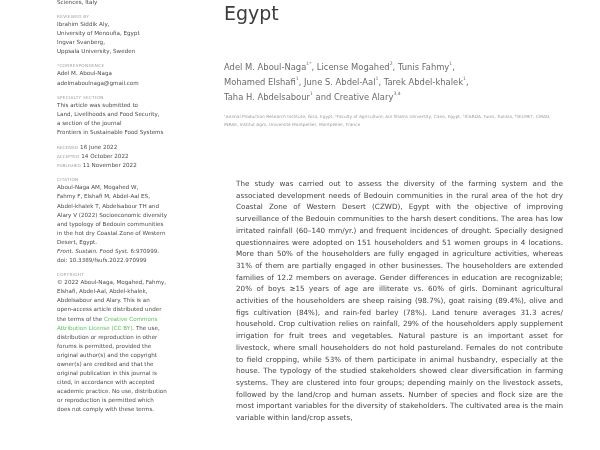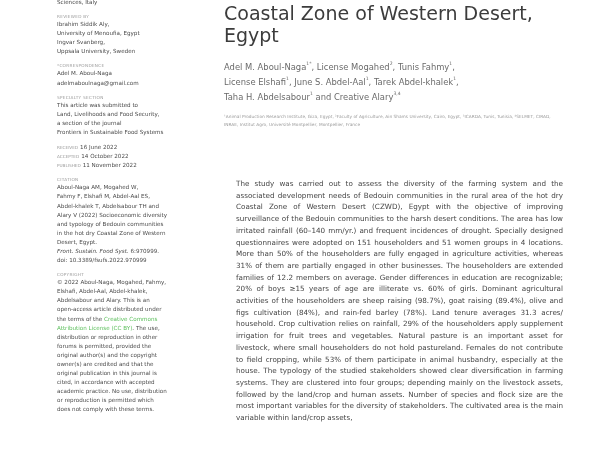--- a/index.html
+++ b/index.html
@@ -98,29 +98,28 @@
   <span class="line">owner(s) are credited and that the</span>
   <span class="line">original publication in this journal is</span>
   <span class="line">cited, in accordance with accepted</span>
   <span class="line">academic practice. No use, distribution</span>
   <span class="line">or reproduction is permitted which</span>
   <span class="line">does not comply with these terms.</span>
 </div>
 
 <div class="main">
   <h1 class="title">
-    <span style="display:block">Coastal Zone of Western Desert,</span>
     <span style="display:block">Egypt</span>
   </h1>
 
   <div class="authors">
     <span><span>Adel M. Aboul-Naga</span><sup>1*</sup></span><span>,  </span>
     <span><span>License Mogahed</span><sup>2</sup></span><span>, </span>
     <span><span>Tunis Fahmy</span><sup>1</sup></span><span>,</span><br>
-    <span><span>License Elshafi</span><sup>1</sup></span><span>,  </span>
+    <span><span>Mohamed Elshafi</span><sup>1</sup></span><span>,  </span>
     <span><span>June S. Abdel-Aal</span><sup>1</sup></span><span>,  </span>
     <span><span>Tarek Abdel-khalek</span><sup>1</sup></span><span>,</span><br>
     <span><span>Taha H. Abdelsabour</span><sup>1</sup></span><span> and </span>
     <span><span>Creative Alary</span><sup>3,4</sup></span>
   </div>
 
   <div class="affil">¹Animal Production Research Institute, Giza, Egypt, ²Faculty of Agriculture, Ain Shams University, Cairo, Egypt, ³ICARDA, Tunis, Tunisia, ⁴SELMET, CIRAD, INRAE, Institut Agro, Université Montpellier, Montpellier, France</div>
 
   <p class="abstract">The study was carried out to assess the diversity of the farming system and the associated development needs of Bedouin communities in the rural area of the hot dry Coastal Zone of Western Desert (CZWD), Egypt with the objective of improving surveillance of the Bedouin communities to the harsh desert conditions. The area has low irritated rainfall (60–140 mm/yr.) and frequent incidences of drought. Specially designed questionnaires were adopted on 151 householders and 51 women groups in 4 locations. More than 50% of the householders are fully engaged in agriculture activities, whereas 31% of them are partially engaged in other businesses. The householders are extended families of 12.2 members on average. Gender differences in education are recognizable; 20% of boys ≥15 years of age are illiterate vs. 60% of girls. Dominant agricultural activities of the householders are sheep raising (98.7%), goat raising (89.4%), olive and figs cultivation (84%), and rain-fed barley (78%). Land tenure averages 31.3 acres/ household. Crop cultivation relies on rainfall, 29% of the householders apply supplement irrigation for fruit trees and vegetables. Natural pasture is an important asset for livestock, where small householders do not hold pastureland. Females do not contribute to field cropping, while 53% of them participate in animal husbandry, especially at the house. The typology of the studied stakeholders showed clear diversification in farming systems. They are clustered into four groups; depending mainly on the livestock assets, followed by the land/crop and human assets. Number of species and flock size are the most important variables for the diversity of stakeholders. The cultivated area is the main variable within land/crop assets,</p>
 </div>

